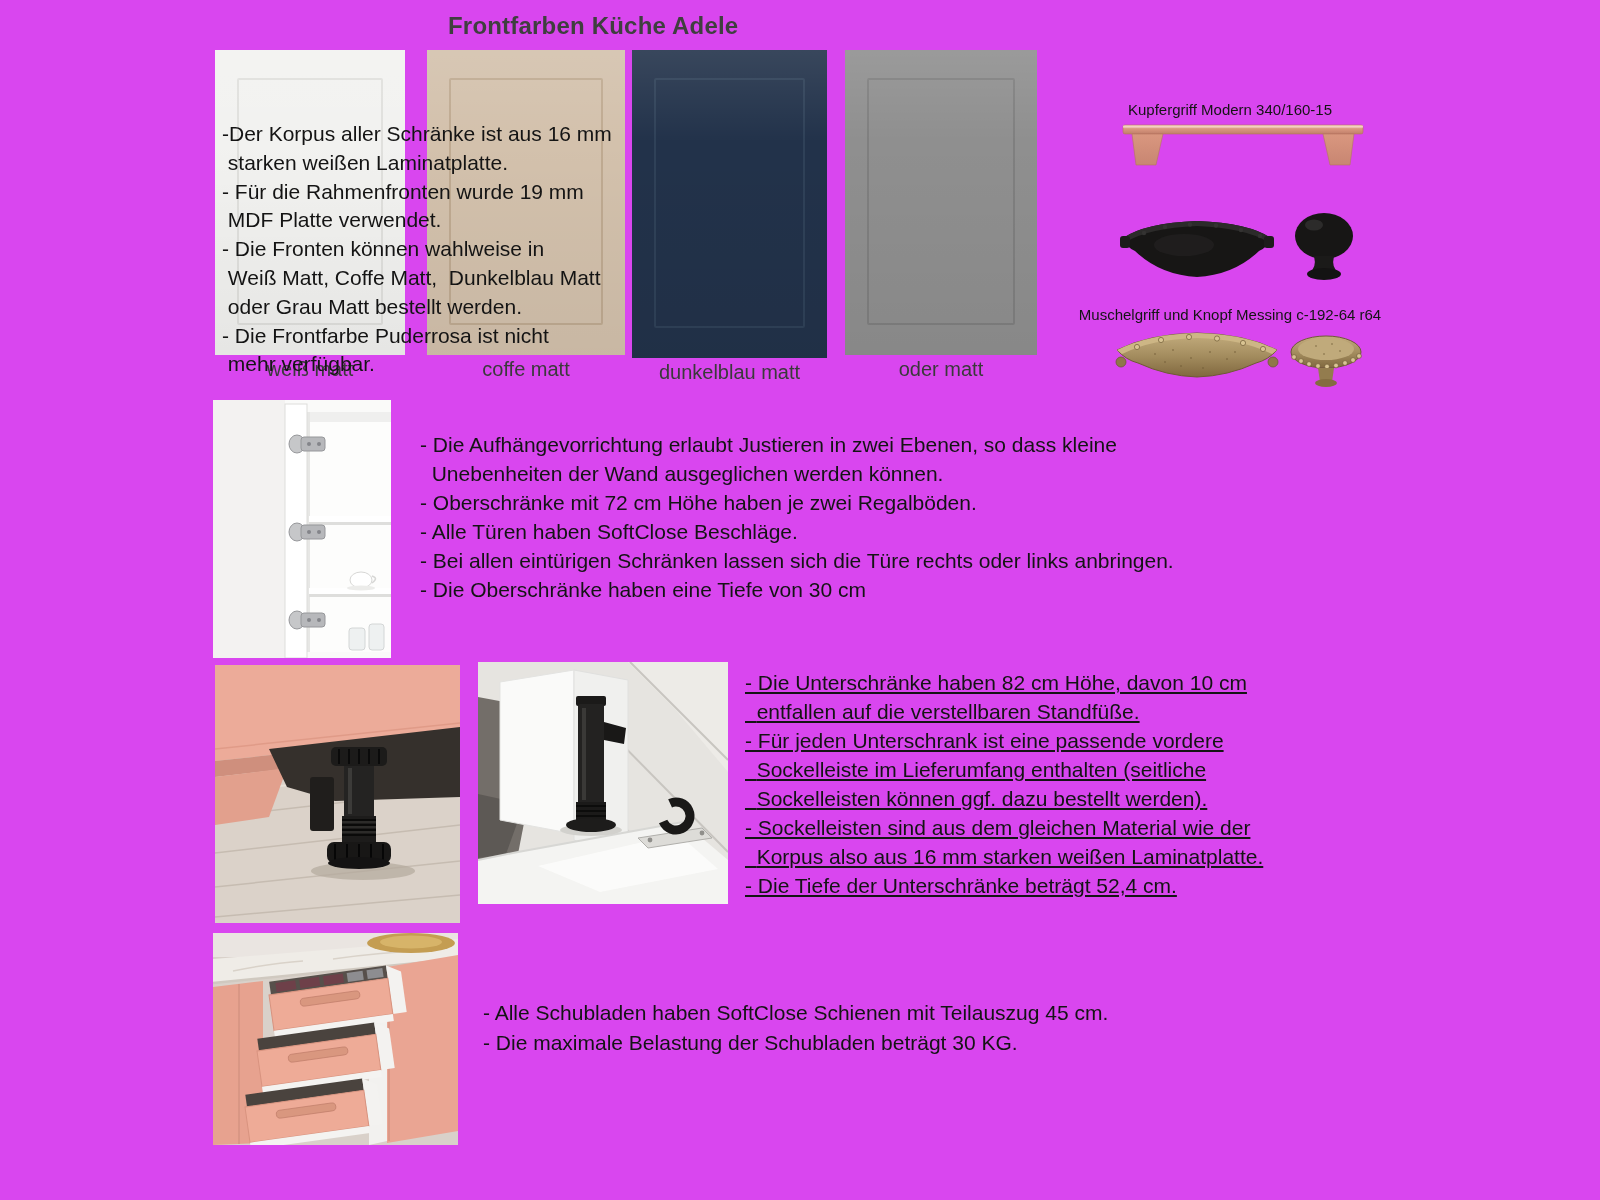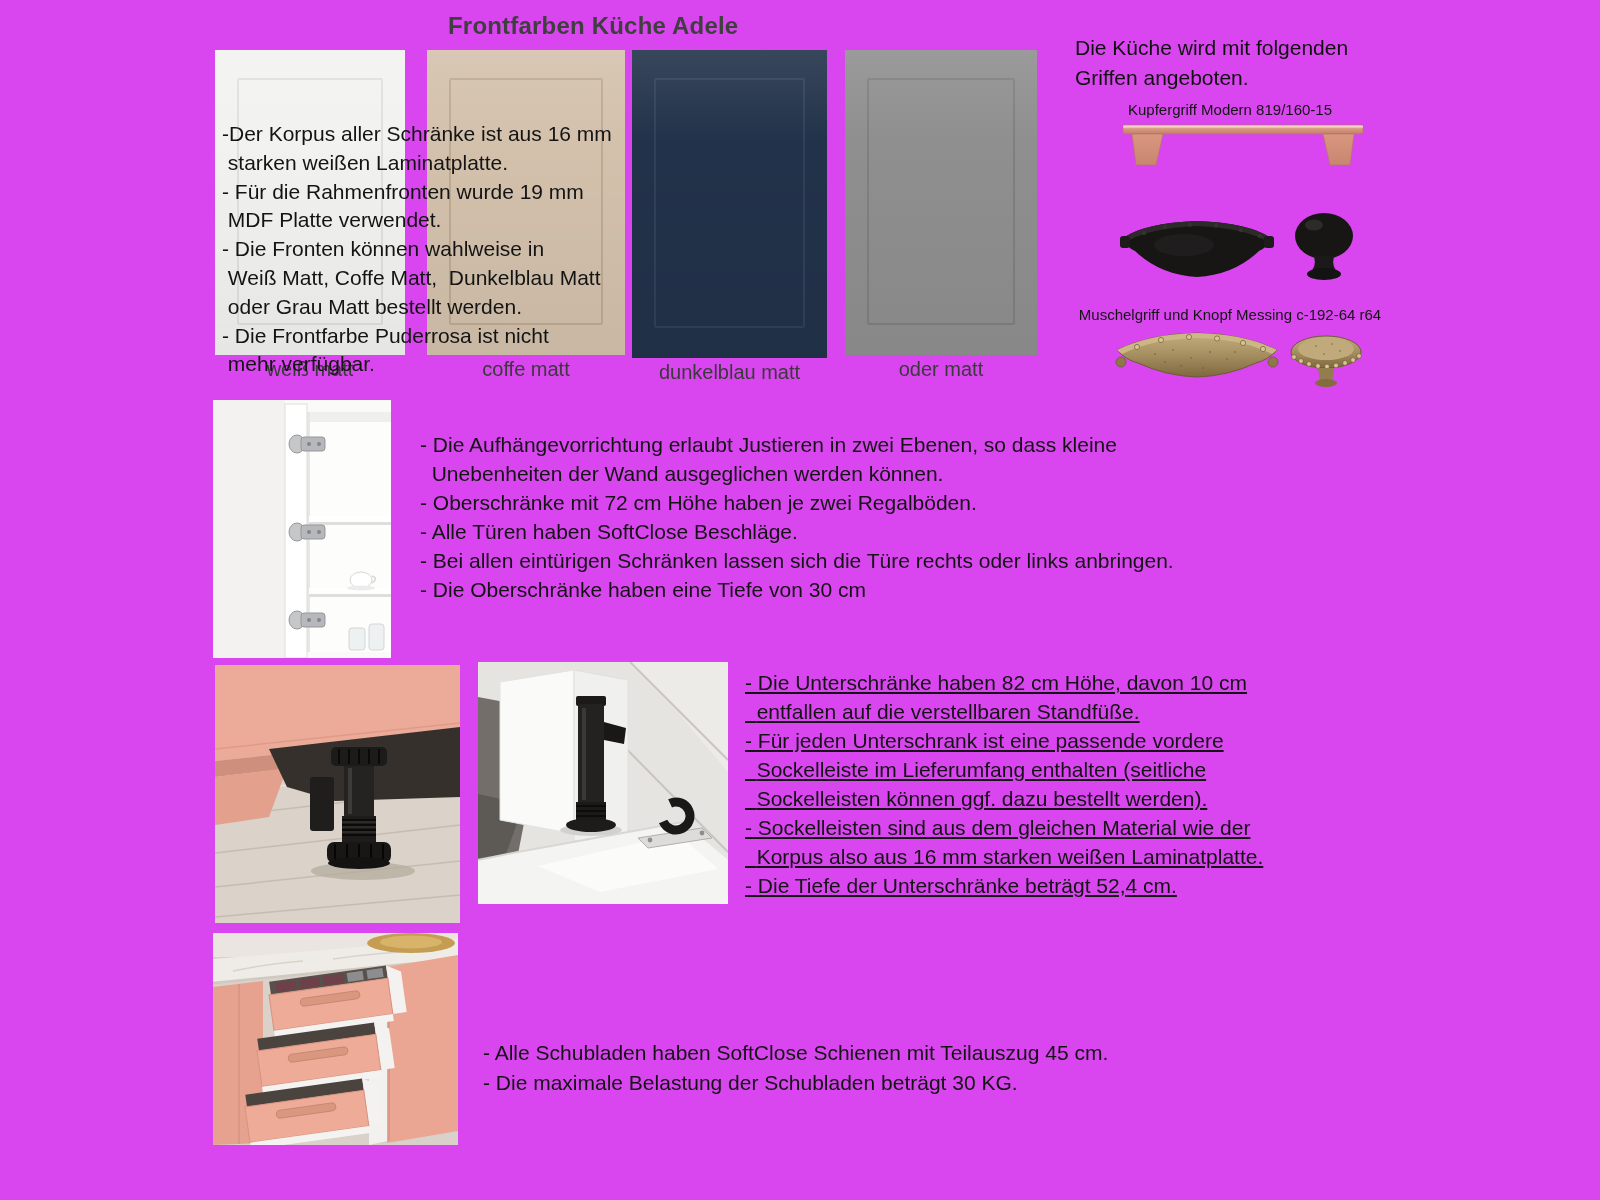--- a/index.html
+++ b/index.html
@@ -19,21 +19,21 @@
   .door-label { position:absolute; top:358px; text-align:center; font-weight:normal; font-size:20px; color:#3a3a3a; }
   .dl-0 { left:215px; width:190px; }
   .dl-1 { left:427px; width:198px; }
   .dl-2 { left:632px; width:195px; top:361px; }
   .dl-3 { left:845px; width:192px; }
 
   .note { position:absolute; white-space:pre-wrap; font-size:21px; line-height:28.8px; color:#141414; }
   .note-korpus { left:222px; top:84px; width:450px; z-index:5;margin-top:36px; }
   .note-wall { left:420px; top:430px; width:800px; line-height:29px; }
   .note-base { left:745px; top:668px; width:560px; line-height:29px;text-decoration:underline; }
-  .note-drawers { left:483px; top:998px; width:700px; line-height:30px;margin-top:40px; }
+  .note-drawers { left:483px; top:998px; width:700px; line-height:30px; }
 
   
   .handles-heading { position:absolute; left:1075px; top:33px; width:320px; white-space:pre-wrap; font-size:21px; line-height:30px; color:#111; }
   .handle-label { position:absolute; left:1070px; width:320px; text-align:center; font-size:15px; color:#141414; }
   .hl-0 { top:101px; }
   .hl-1 { top:184px; }
   .hl-2 { top:306px; }
   .handle-art { position:absolute; }
 
   .photo { position:absolute; display:block; }
@@ -66,24 +66,22 @@
   <div class="note note-korpus">-Der Korpus aller Schränke ist aus 16 mm
  starken weißen Laminatplatte.
 - Für die Rahmenfronten wurde 19 mm
  MDF Platte verwendet.
 - Die Fronten können wahlweise in
  Weiß Matt, Coffe Matt,  Dunkelblau Matt
  oder Grau Matt bestellt werden.
 - Die Frontfarbe Puderrosa ist nicht
  mehr verfügbar.</div>
 
-  <div class="handles-heading">Die Küche wird mit folgenden
-Griffen angeboten.</div>
-
-  <div class="handle-label hl-0">Kupfergriff Modern 819/160-15</div>
+
+  <div class="handle-label hl-0">Kupfergriff Modern 340/160-15</div>
   <svg class="handle-art" style="left:1120px; top:119px;" width="246" height="48" viewBox="0 0 246 48">
     <defs>
       <linearGradient id="cu1" x1="0" y1="0" x2="0" y2="1">
         <stop offset="0" stop-color="#f0c2af"></stop>
           <stop offset="0.45" stop-color="var(--copper)"></stop>
           <stop offset="1" stop-color="#c07f6a"></stop>
       </linearGradient>
       <linearGradient id="cu2" x1="0" y1="0" x2="0" y2="1">
         <stop offset="0" stop-color="var(--copper)"></stop>
           <stop offset="1" stop-color="#c88672"></stop>

